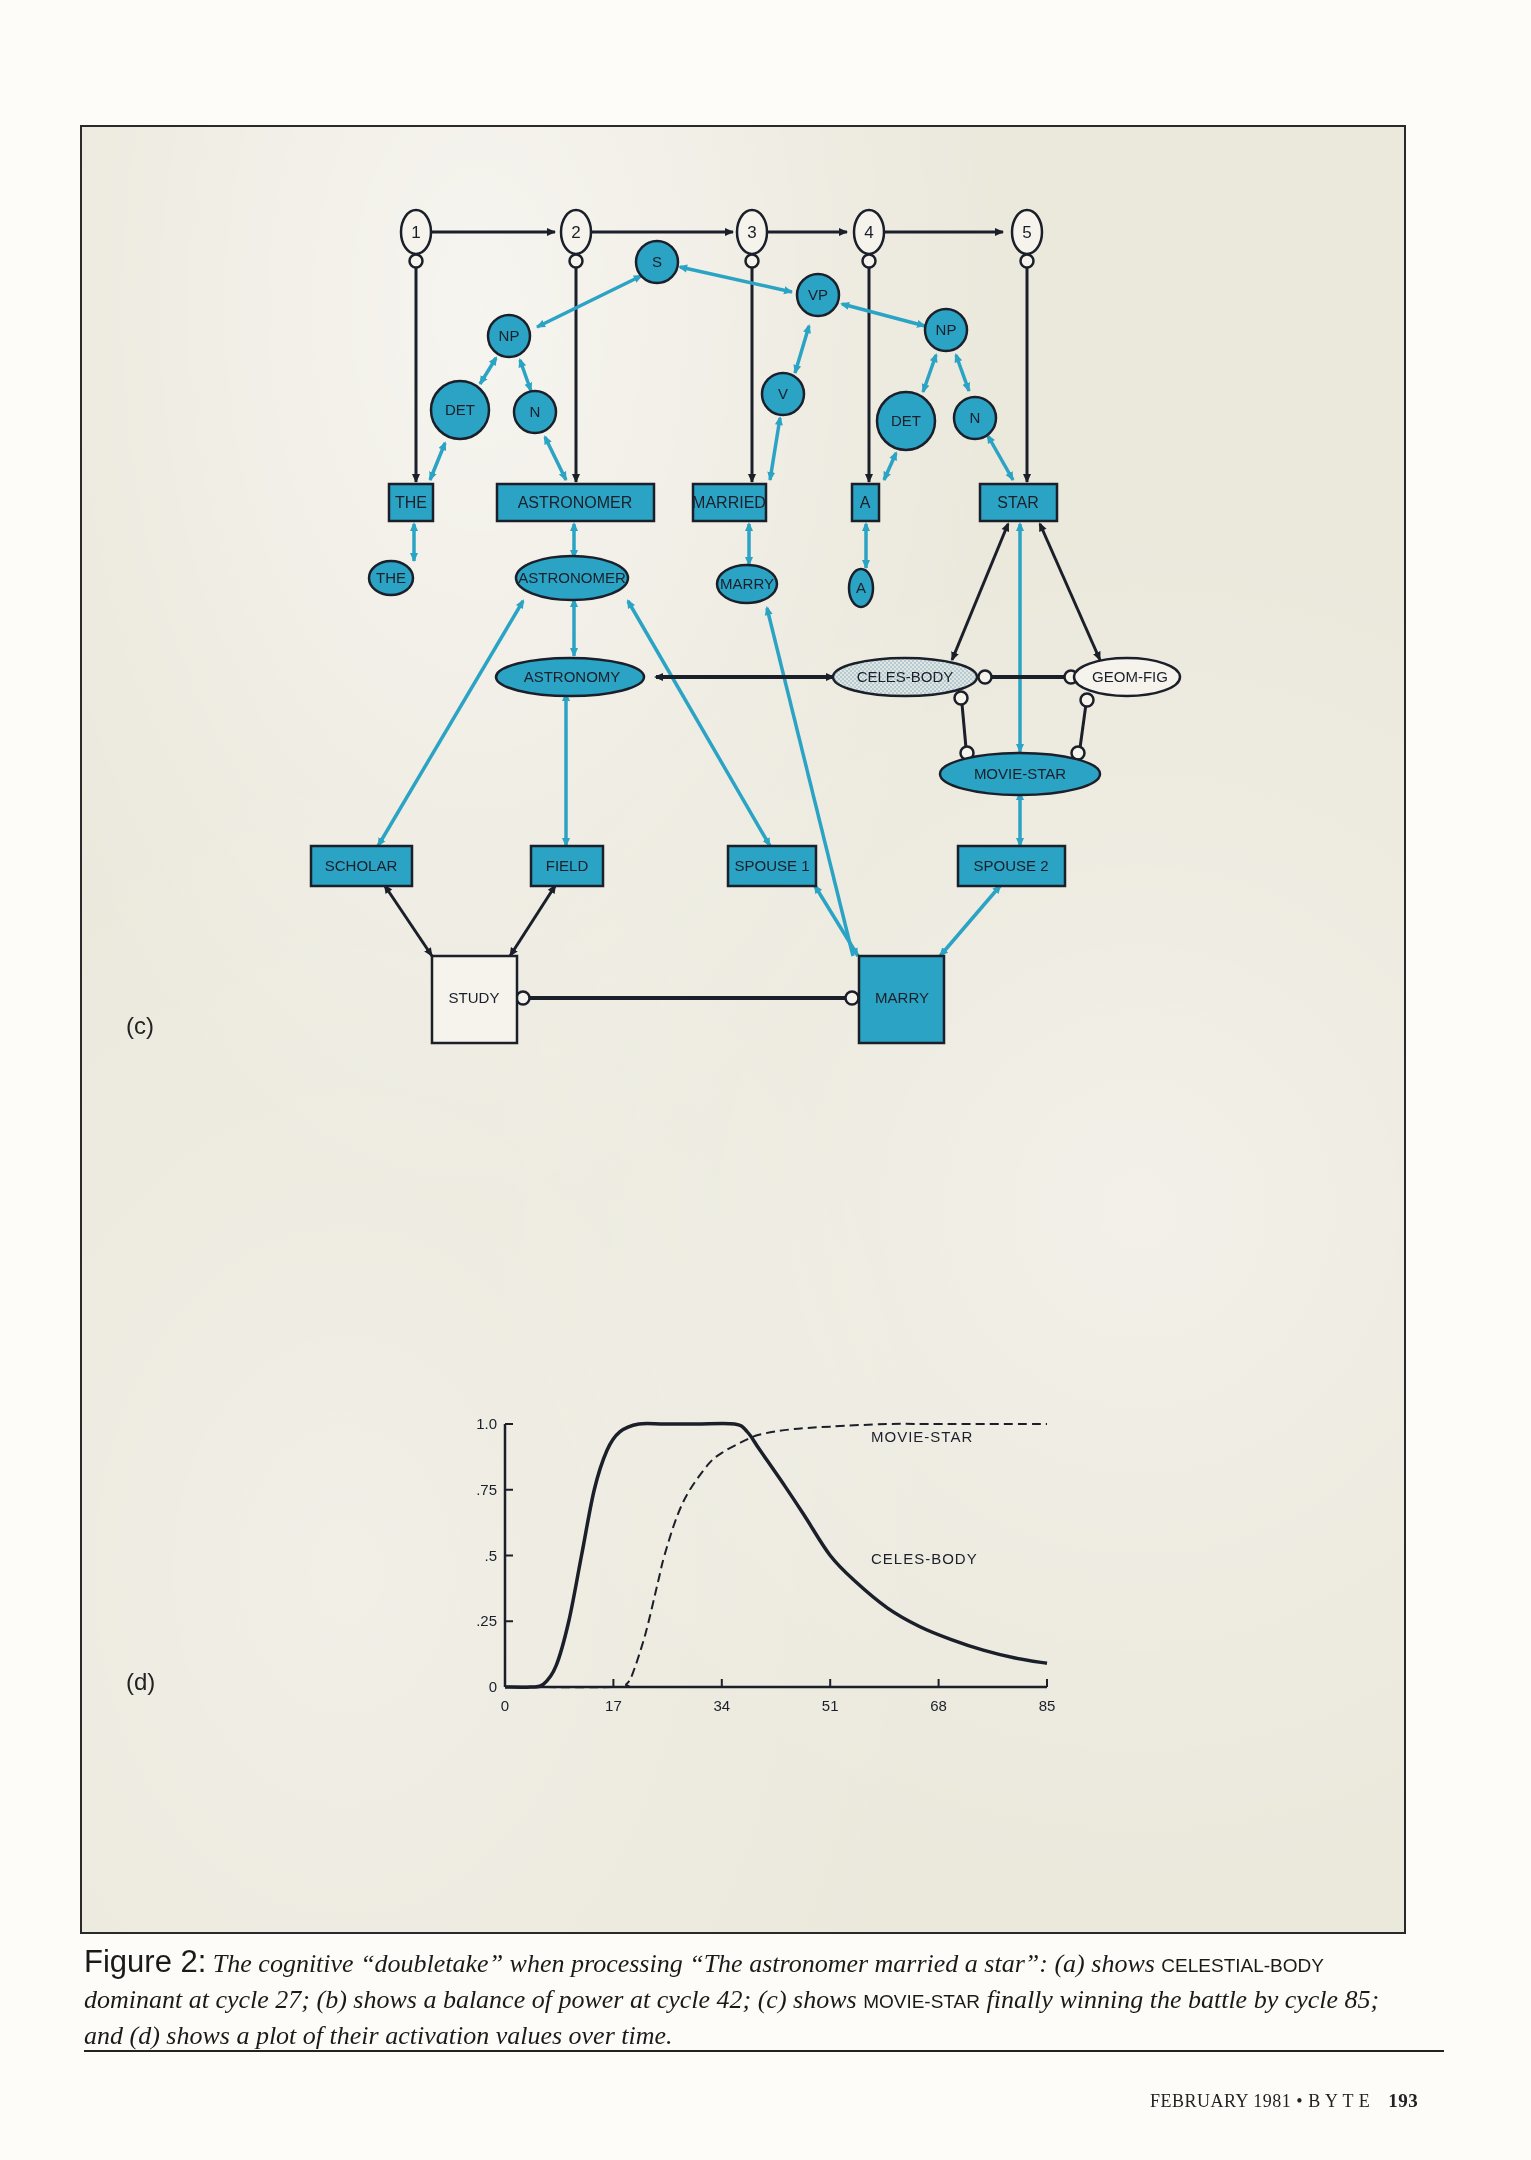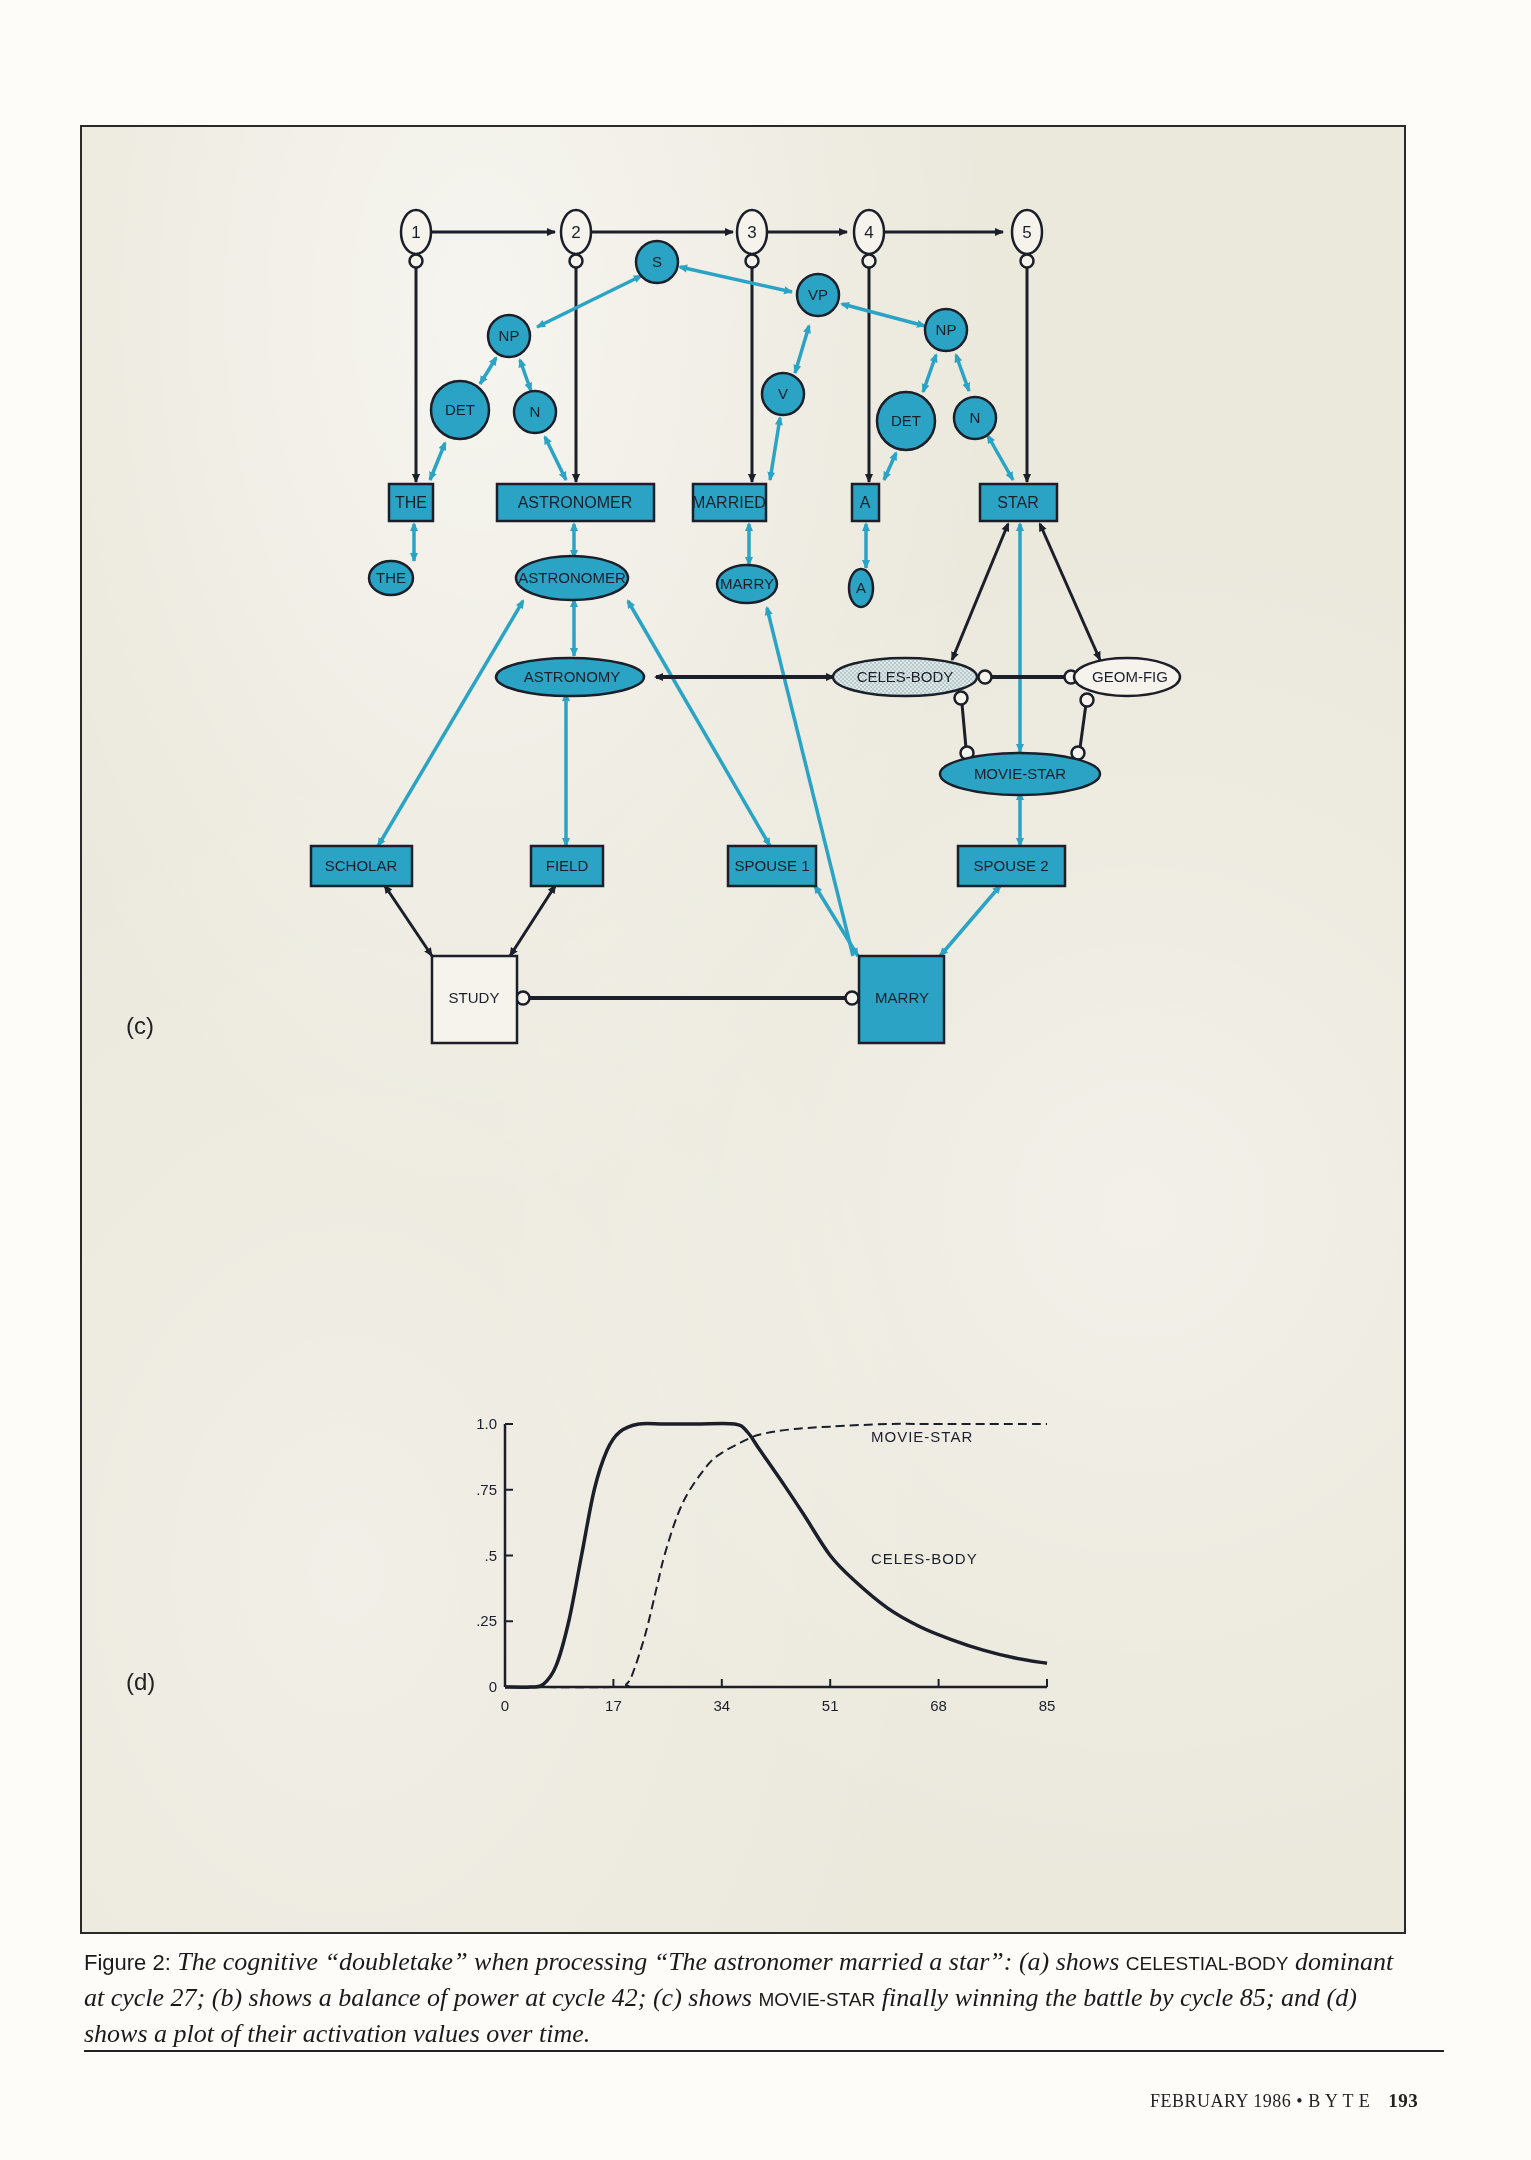--- a/index.html
+++ b/index.html
@@ -20,21 +20,21 @@
   svg text { font-family: "Liberation Sans", sans-serif; }
   .panel-label {
     position: absolute; font-family: "Liberation Sans", sans-serif;
     font-size: 24px; color: #222;
   }
   .caption {
     position: absolute; left: 84px; top: 1945px; width: 1330px;
     font-family: "Liberation Serif", serif; font-style: italic;
     font-size: 26px; line-height: 34px; color: #1a1a1a;
   }
-  .caption .fig-label { font-family: "Liberation Sans", sans-serif; font-style: normal; font-size: 22px; }
+  .caption .fig-label { font-family: "Liberation Sans", sans-serif; font-style: normal; font-size: 31px; }
   .caption .caps { font-family: "Liberation Sans", sans-serif; font-style: normal; font-size: 19px; }
   .rule {
     position: absolute; left: 84px; top: 2050px; width: 1360px; height: 0;
     border-top: 2px solid #222;
   }
   .footer {
     position: absolute; top: 2090px; left: 1150px;
     font-family: "Liberation Serif", serif; font-size: 18px; color: #222;
     letter-spacing: 0.5px;
   }
@@ -289,14 +289,14 @@
 </svg>
 
 <div class="panel-label" style="left:126px;top:1668px;">(d)</div>
 
 <div class="caption">
   <span class="fig-label">Figure 2:</span><span> The cognitive “doubletake” when processing “The astronomer married a star”: (a) shows </span><span class="caps">CELESTIAL-BODY</span><span> dominant at cycle 27; (b) shows a balance of power at cycle 42; (c) shows </span><span class="caps">MOVIE-STAR</span><span> finally winning the battle by cycle 85; and (d) shows a plot of their activation values over time.</span>
 </div>
 <div class="rule"></div>
 
 <div class="footer">
-  <span>FEBRUARY 1986 • B Y T E</span><span class="page-num">193</span>
+  <span>FEBRUARY 1981 • B Y T E</span><span class="page-num">193</span>
 </div>
 
 </body></html>

